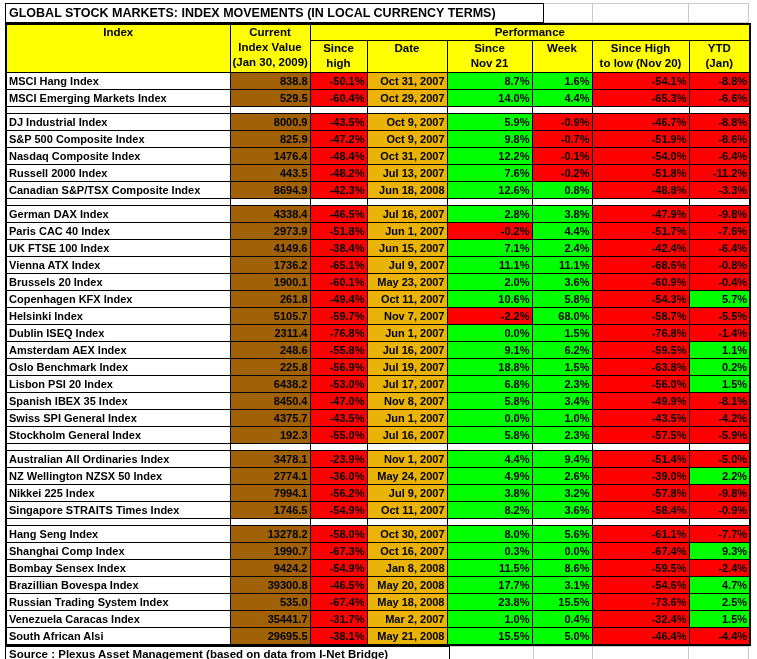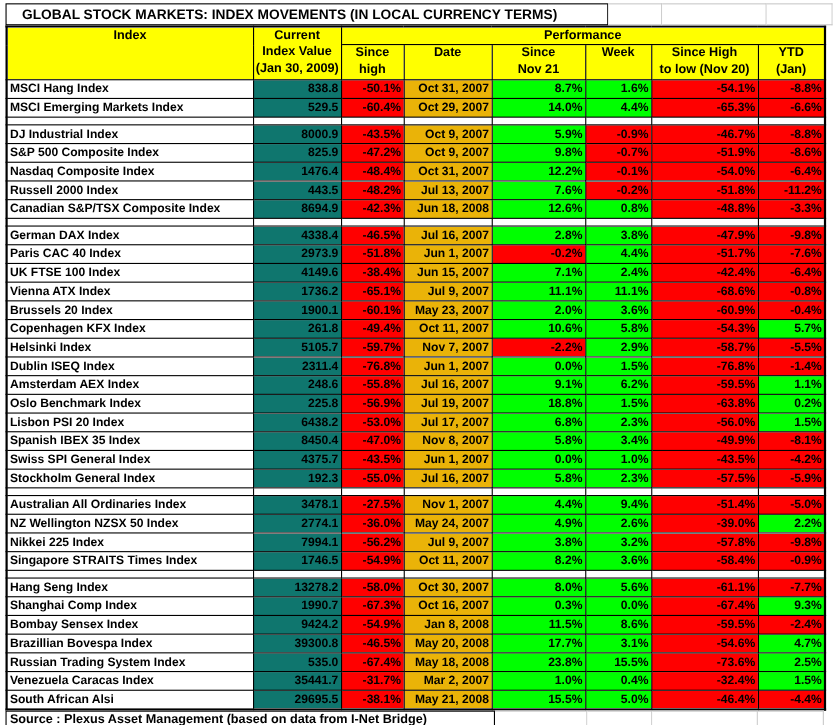--- a/index.html
+++ b/index.html
@@ -8,21 +8,21 @@
     font-family:"Liberation Sans","DejaVu Sans",sans-serif;
     font-weight:bold;color:#000;
     -webkit-font-smoothing:none;
   }
   .page{position:relative;padding:3px 0 0 5px;}
 
   
   .title-row{display:flex;align-items:stretch;height:20px;}
   .title-cell{
     width:534px;border:1px solid #000;
-    font-size:12.5px;line-height:18px;padding-left:14px;
+    font-size:12.5px;line-height:18px;padding-left:3px;
     white-space:nowrap;overflow:hidden;background:#fff;
   }
   .ghost{border:1px solid #c9c9c9;border-left:none;background:#fff;}
 
   
   table{
     border-collapse:collapse;table-layout:fixed;
     width:746px;border:2px solid #000;
   }
   td{
@@ -34,21 +34,21 @@
     background:var(--yellow,#ffff00);
     text-align:center;vertical-align:top;
     line-height:15px;font-size:11.5px;
   }
   .hrow1{height:16px;margin-top:43px;}
   .hrow2{height:32px;}
   .data-row{height:17px;}
   .spacer-row{height:7px;}
   .spacer-row td{background:#fff;}
   .c-name{text-align:left;background:#fff;}
-  .c-num{text-align:right;background:#0f766e;}
+  .c-num{text-align:right;background:#a16207;}
   .c-date{text-align:right;background:#eab308;}
   .c-pct{text-align:right;}
   .neg{background:var(--red,#ff0000);}
   .pos{background:var(--green,#00ff00);}
 
   
   .source-row{display:flex;align-items:stretch;height:16px;}
   .source-cell{
     width:440px;border:1px solid #000;background:#fff;
     font-size:11.5px;line-height:14px;padding-left:3px;
@@ -259,21 +259,21 @@
           <td class="c-pct pos">5.8%</td>
           <td class="c-pct neg">-54.3%</td>
           <td class="c-pct pos">5.7%</td>
         </tr>
         <tr class="data-row">
           <td class="c-name">Helsinki Index</td>
           <td class="c-num">5105.7</td>
           <td class="c-pct neg">-59.7%</td>
           <td class="c-date">Nov 7, 2007</td>
           <td class="c-pct neg">-2.2%</td>
-          <td class="c-pct pos">2.9%</td>
+          <td class="c-pct pos">68.0%</td>
           <td class="c-pct neg">-58.7%</td>
           <td class="c-pct neg">-5.5%</td>
         </tr>
         <tr class="data-row">
           <td class="c-name">Dublin ISEQ Index</td>
           <td class="c-num">2311.4</td>
           <td class="c-pct neg">-76.8%</td>
           <td class="c-date">Jun 1, 2007</td>
           <td class="c-pct pos">0.0%</td>
           <td class="c-pct pos">1.5%</td>
@@ -346,21 +346,21 @@
           <td></td>
           <td></td>
           <td></td>
           <td></td>
           <td></td>
           <td></td>
         </tr>
         <tr class="data-row">
           <td class="c-name">Australian All Ordinaries Index</td>
           <td class="c-num">3478.1</td>
-          <td class="c-pct neg">-27.5%</td>
+          <td class="c-pct neg">-23.9%</td>
           <td class="c-date">Nov 1, 2007</td>
           <td class="c-pct pos">4.4%</td>
           <td class="c-pct pos">9.4%</td>
           <td class="c-pct neg">-51.4%</td>
           <td class="c-pct neg">-5.0%</td>
         </tr>
         <tr class="data-row">
           <td class="c-name">NZ Wellington NZSX 50 Index</td>
           <td class="c-num">2774.1</td>
           <td class="c-pct neg">-36.0%</td>

